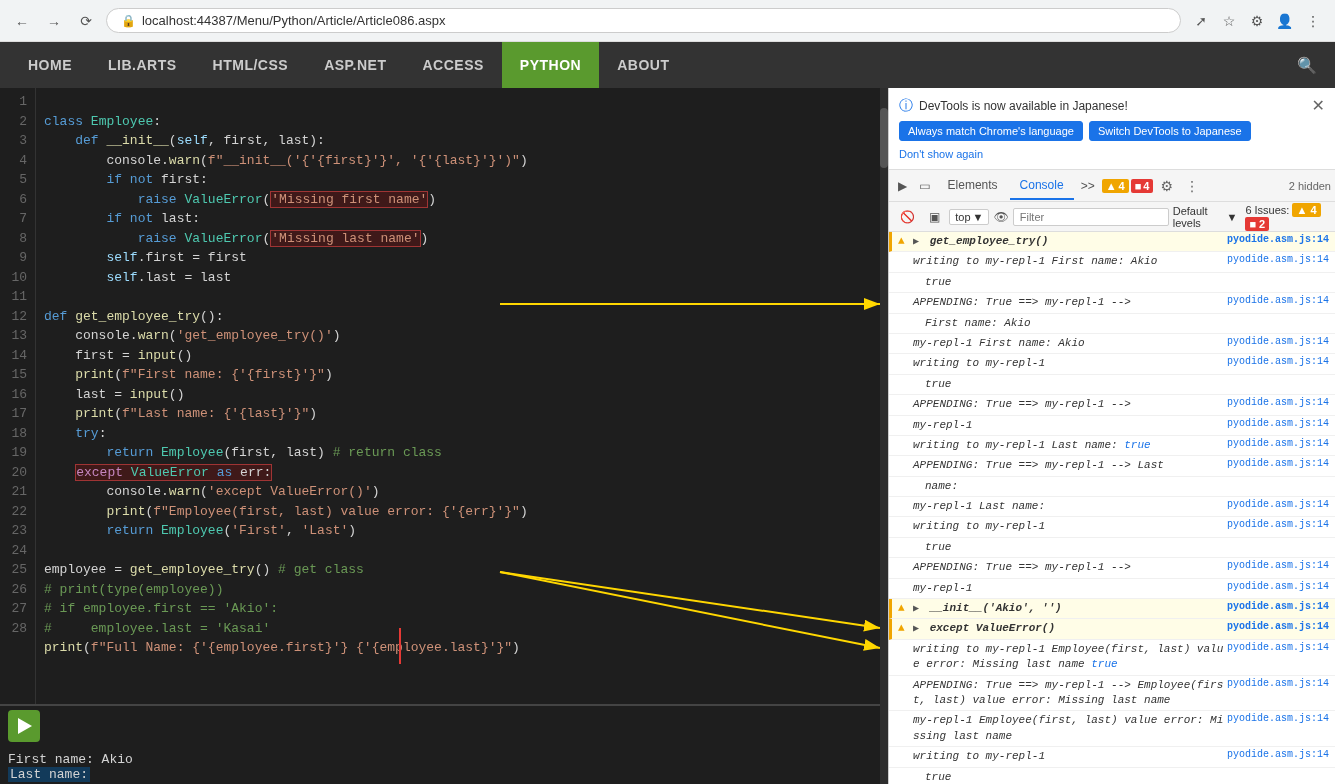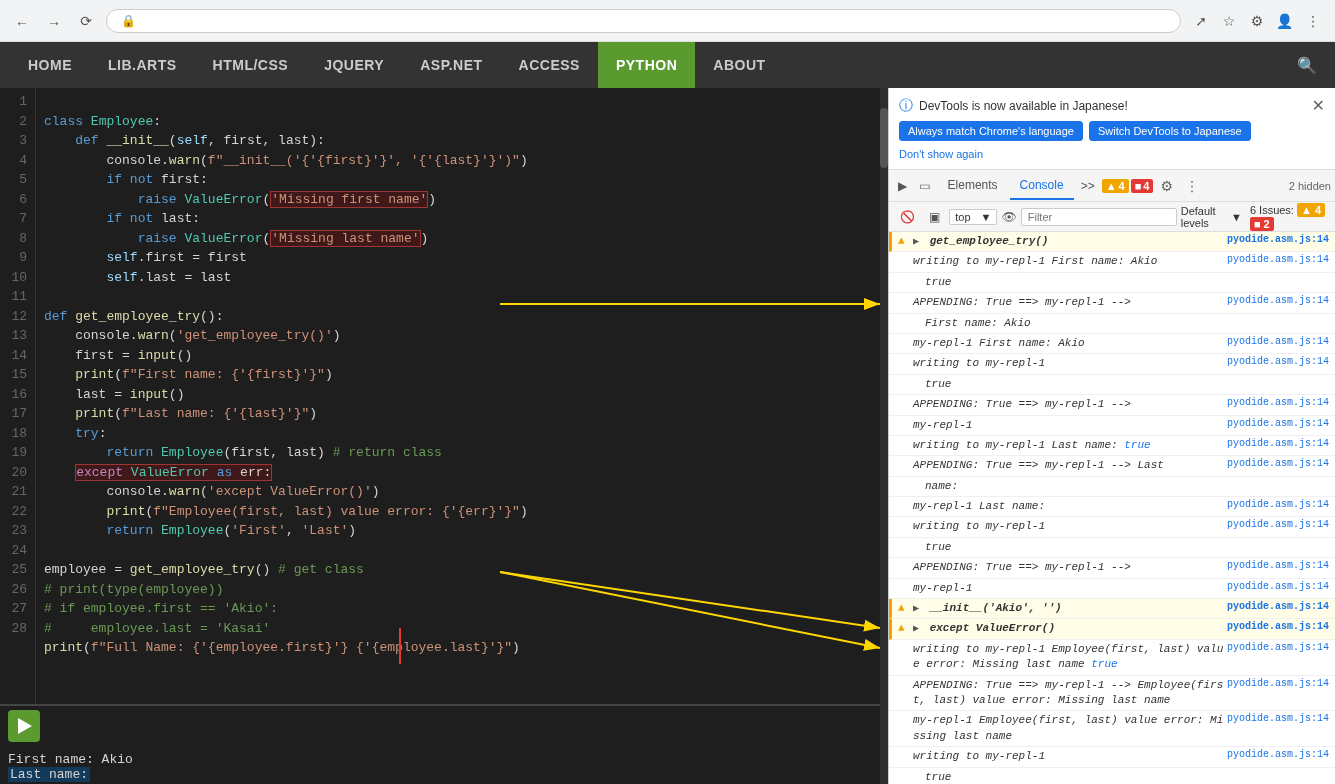--- a/index.html
+++ b/index.html
@@ -193,21 +193,21 @@
       padding: 2px 6px;
       font-size: 11px;
       background: #fff;
       color: #333;
     }
     .eye-icon { font-size: 12px; color: #555; cursor: pointer; }
     .dt-top-btn {
       font-size: 11px; color: #333; cursor: pointer;
       border: 1px solid #ccc; border-radius: 2px;
       padding: 1px 5px; background: #fff;
-      display: flex; align-items: center; gap: 10px;
+      display: flex; align-items: center; gap: 2px;
     }
 
     
     .console-log {
       flex: 1;
       overflow-y: auto;
       font-family: 'Courier New', monospace;
       font-size: 11px;
       background: #fff;
     }
@@ -349,35 +349,35 @@
   </style>
 </head>
 <body>
 
 <div class="browser-chrome">
   <button class="nav-btn">←</button>
   <button class="nav-btn">→</button>
   <button class="nav-btn">⟳</button>
   <div class="address-bar">
     <span class="lock-icon">🔒</span>
+    <span>localhost:44387/Menu/Python/Article/Article086.aspx</span>
   </div>
   <div class="browser-actions">
     <button class="browser-action-btn">➚</button>
     <button class="browser-action-btn">☆</button>
     <button class="browser-action-btn">⚙</button>
     <button class="browser-action-btn">👤</button>
     <button class="browser-action-btn">⋮</button>
   </div>
 </div>
 
 <div class="nav-bar">
   <div class="nav-item">HOME</div>
   <div class="nav-item">LIB.ARTS</div>
   <div class="nav-item">HTML/CSS</div>
-  <div class="nav-item">JQUERY</div>
   <div class="nav-item">ASP.NET</div>
   <div class="nav-item">ACCESS</div>
   <div class="nav-item active">PYTHON</div>
   <div class="nav-item">ABOUT</div>
   <button class="search-btn">🔍</button>
 </div>
 
 <div class="main-layout">
 
   <div class="code-area" style="position:relative;">

